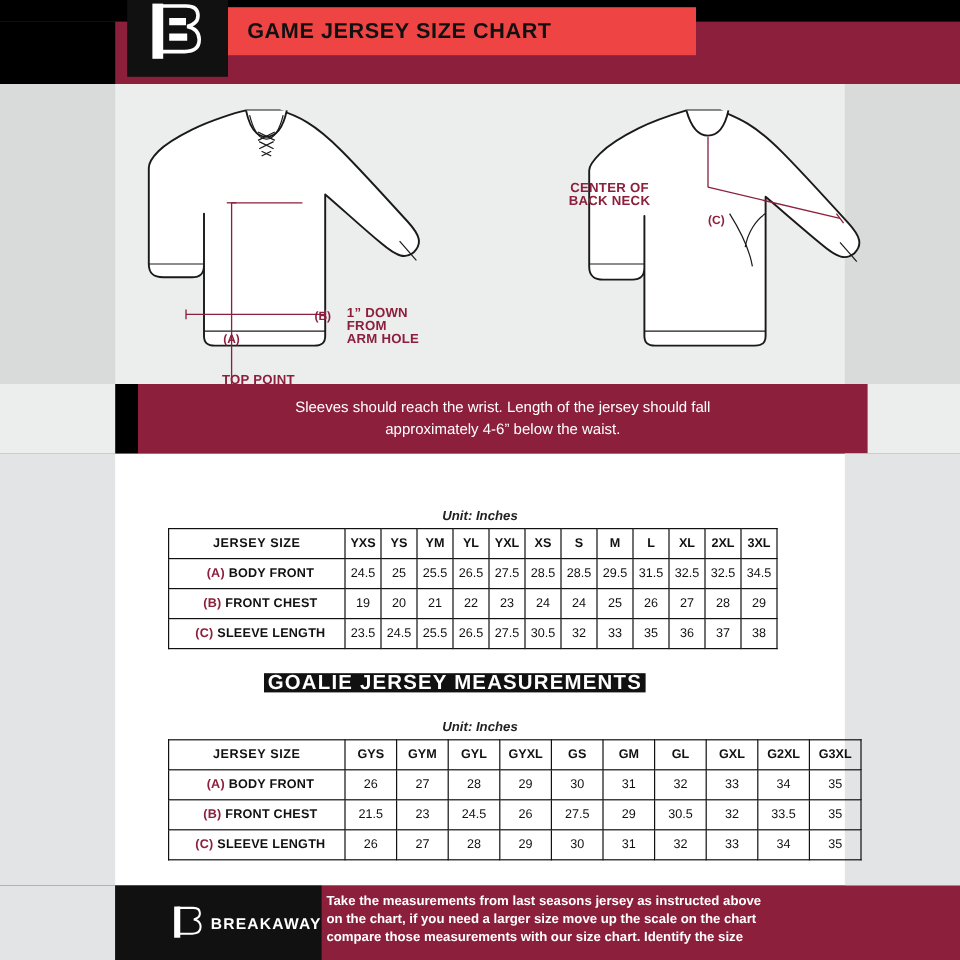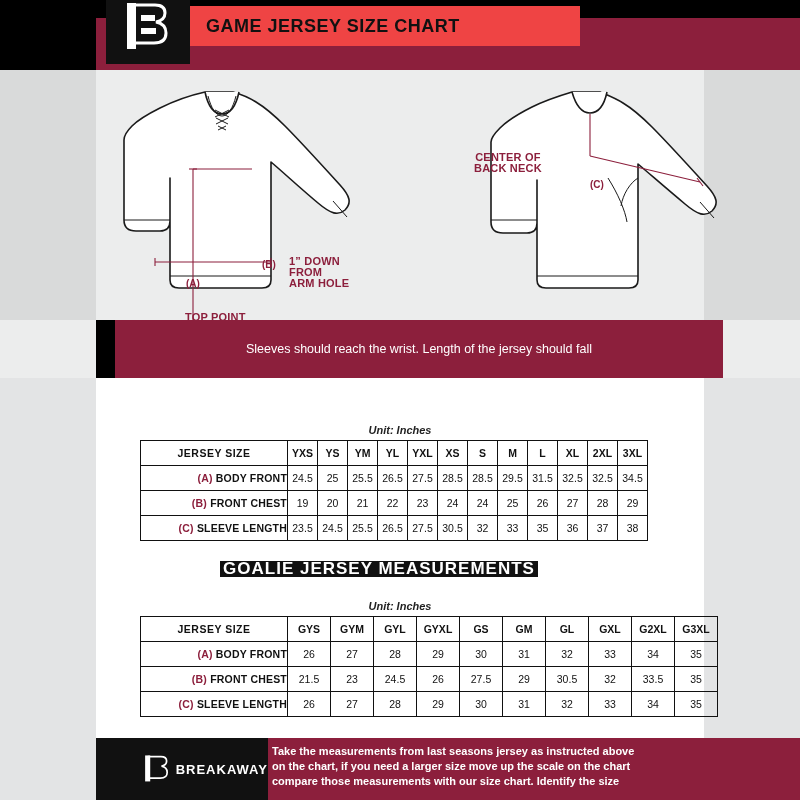--- a/index.html
+++ b/index.html
@@ -53,21 +53,21 @@
   #goalie-title{left:220px;top:561px;width:318px;height:16px;}
 
   .unit{position:absolute;width:800px;text-align:center;font-size:11px;font-style:italic;
         font-weight:bold;color:#222;}
   #unit1{top:424px;left:0;}
   #unit2{top:600px;left:0;}
 
   table{position:absolute;border-collapse:collapse;font-size:10.5px;color:#111;}
   table td,table th{border:1px solid #111;padding:0;text-align:center;height:24px;
                     font-weight:normal;}
-  .rowlabel{text-align:right;padding-left:6px;font-weight:bold;font-size:10.5px;letter-spacing:.2px;}
+  .rowlabel{text-align:center;padding-left:6px;font-weight:bold;font-size:10.5px;letter-spacing:.2px;}
   .rowtag{color:#8c1f3c;font-weight:bold;}
   .hdr td{font-weight:bold;}
   .hdr .rowlabel{text-align:center;padding-left:0;letter-spacing:.5px;}
 
   #player-table{left:140px;top:440px;}
   #goalie-table{left:140px;top:616px;}
   #player-table td.lab,#goalie-table td.lab{width:140px;}
   #player-table td.val{width:29px;}
   #goalie-table td.val{width:42px;}
 
@@ -205,20 +205,21 @@
 
     <div class="lbl a">(A)</div>
     <div class="lbl b">(B)</div>
     <div class="lbl c">(C)</div>
   </div>
 
   <div class="band-bg-left"></div>
   <div class="band-bg-right"></div>
   <div class="band">
     <div>Sleeves should reach the wrist. Length of the jersey should fall</div>
+    <div>approximately 4-6” below the waist.</div>
   </div>
 
   <div class="body-white"></div>
   <div class="gray-l"></div>
   <div class="gray-r"></div>
 
   <div class="unit" id="unit1">Unit: Inches</div>
   <table id="player-table">
       <tbody>
         <tr class="hdr">

